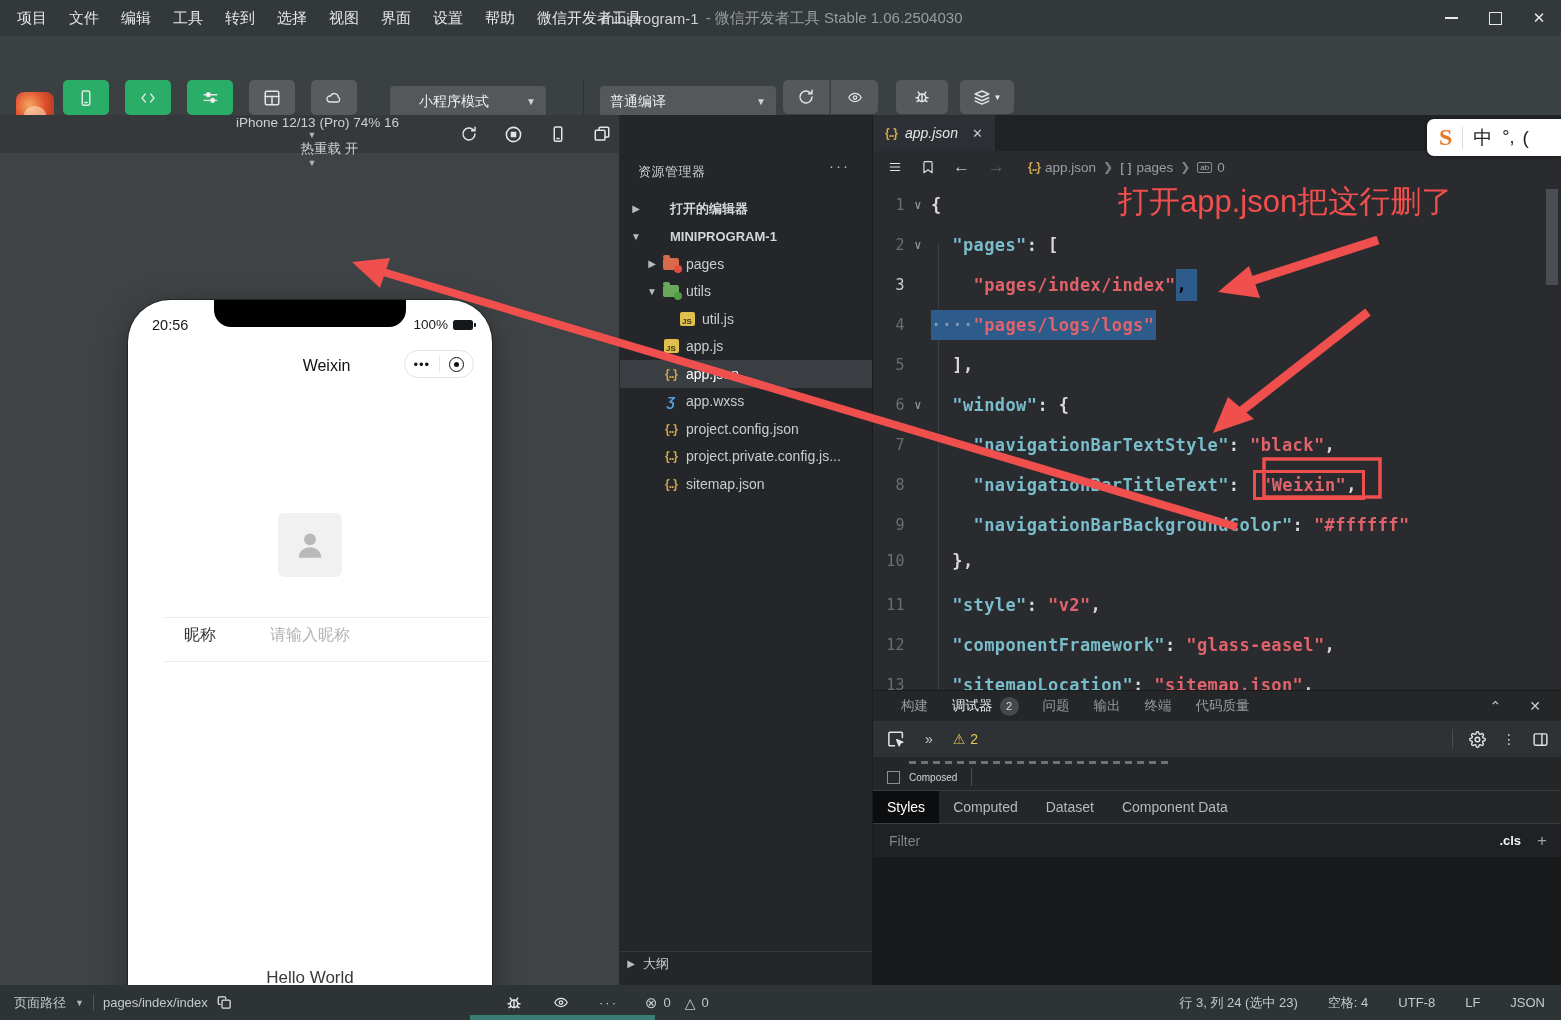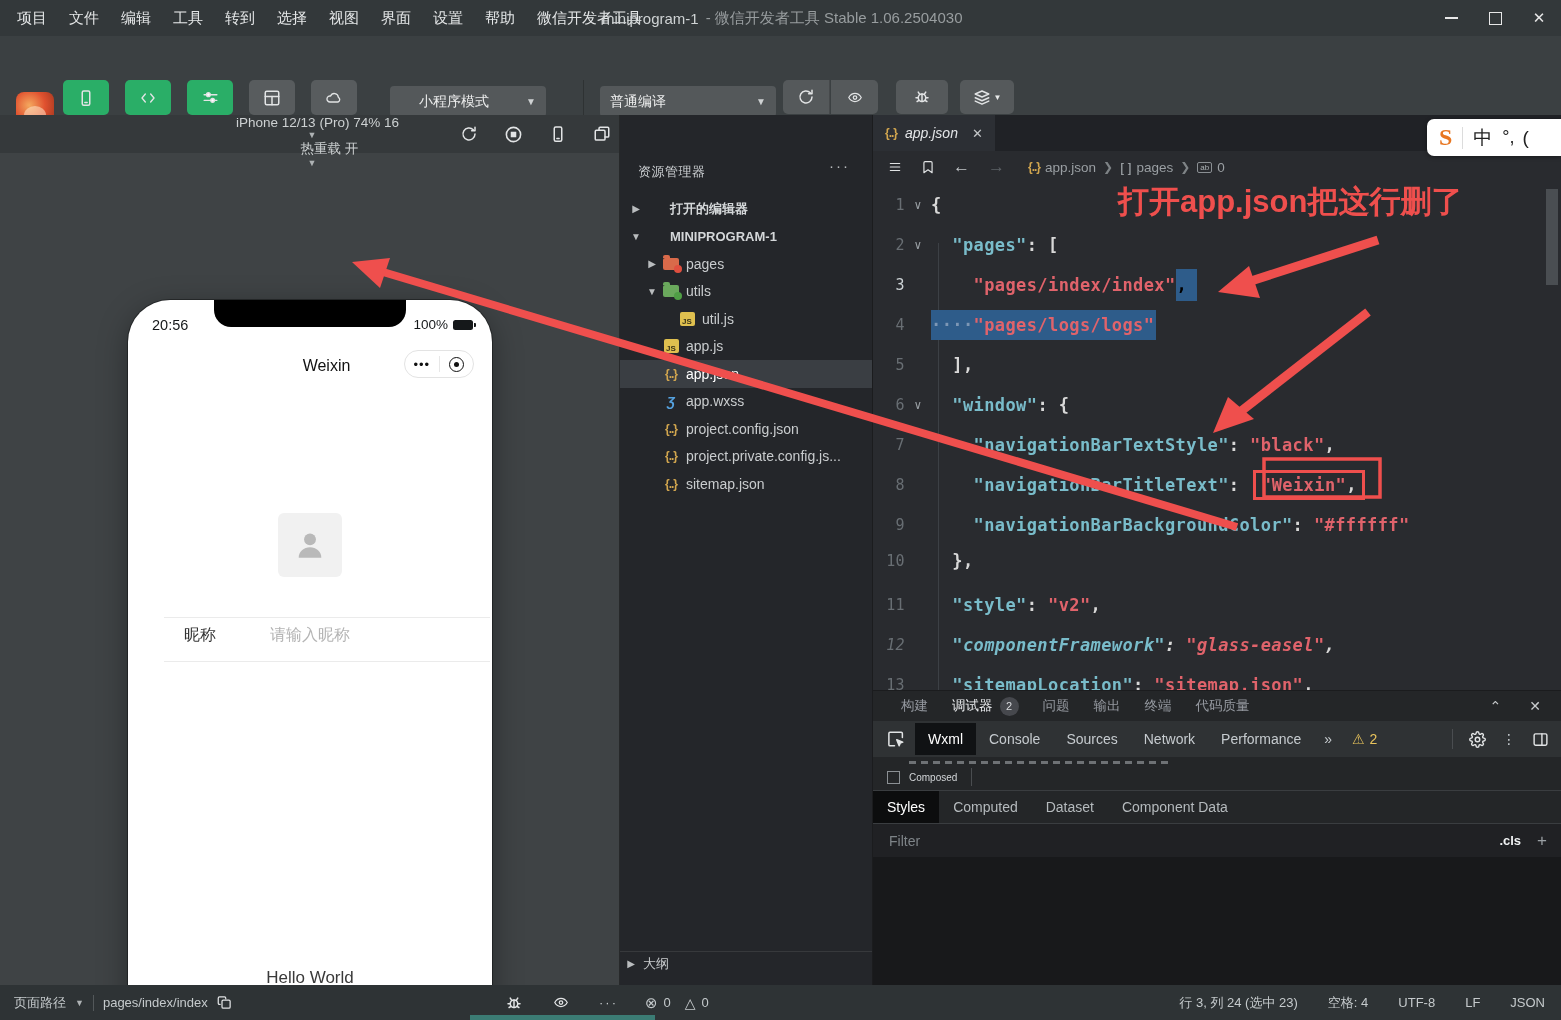--- a/index.html
+++ b/index.html
@@ -599,21 +599,21 @@
         <div class="cline" style="top: 358px;">
           <span class="lnum">10</span>
           <span class="fold"></span>
           <span class="ctext"><span class="cseg-ind" style="white-space: pre;">  </span><span class="cseg-p" style="white-space: pre;">},</span></span>
         </div>
         <div class="cline" style="top: 402px;">
           <span class="lnum">11</span>
           <span class="fold"></span>
           <span class="ctext"><span class="cseg-ind" style="white-space: pre;">  </span><span class="cseg-k" style="white-space: pre;">"style"</span><span class="cseg-p" style="white-space: pre;">: </span><span class="cseg-s" style="white-space: pre;">"v2"</span><span class="cseg-p" style="white-space: pre;">,</span></span>
         </div>
-        <div class="cline" style="top: 442px; font-style: italic;">
+        <div class="cline" style="top: 442px;">
           <span class="lnum">12</span>
           <span class="fold"></span>
           <span class="ctext"><span class="cseg-ind" style="white-space: pre;">  </span><span class="cseg-k" style="white-space: pre;">"componentFramework"</span><span class="cseg-p" style="white-space: pre;">: </span><span class="cseg-s" style="white-space: pre;">"glass-easel"</span><span class="cseg-p" style="white-space: pre;">,</span></span>
         </div>
         <div class="cline" style="top: 482px;">
           <span class="lnum">13</span>
           <span class="fold"></span>
           <span class="ctext"><span class="cseg-ind" style="white-space: pre;">  </span><span class="cseg-k" style="white-space: pre;">"sitemapLocation"</span><span class="cseg-p" style="white-space: pre;">: </span><span class="cseg-s" style="white-space: pre;">"sitemap.json"</span><span class="cseg-p" style="white-space: pre;">,</span></span>
         </div>
       </div>
@@ -643,27 +643,20 @@
       <div class="dbg-r1-right">
         <span>⌃</span>
         <span>✕</span>
       </div>
       <div class="dbg-r2">
         <span class="insp" id="ic-inspect">
             <svg class="ic" width="18" height="18" viewBox="0 0 24 24" fill="none" stroke="#e2e4e5" stroke-width="2" stroke-linecap="round" stroke-linejoin="round">
               <path d="M10 21H4a1.5 1.5 0 0 1-1.5-1.5V4.5A1.5 1.5 0 0 1 4 3h15a1.5 1.5 0 0 1 1.5 1.5V10"></path>
               <path d="M13 13l8 3.2-3.5 1.3L16.2 21z" fill="#e2e4e5"></path>
             </svg>
-          </span>
-        <span id="devtools-tabs" style="display:flex;align-items:center;">
-            <span class="dt-tab active">Wxml</span>
-            <span class="dt-tab">Console</span>
-            <span class="dt-tab">Sources</span>
-            <span class="dt-tab">Network</span>
-            <span class="dt-tab">Performance</span>
           </span>
         <span class="dt-more">»</span>
         <span class="warn-chip">
           <span>⚠</span>
           <span>2</span>
         </span>
         <span class="dt-right">
           <span style="width:1px;height:20px;background:#4a4d50;"></span>
           <span id="ic-gear">
               <svg class="ic" width="17" height="17" viewBox="0 0 24 24" fill="none" stroke="#e2e4e5" stroke-width="2" stroke-linecap="round" stroke-linejoin="round">
@@ -767,16 +760,16 @@
       <polygon points="352,262 390,258 380,288" fill="#ef4f4d"></polygon>
 
       <line x1="1378" y1="240" x2="1248" y2="282" stroke="#ef4f4d" stroke-width="9"></line>
       <polygon points="1218,292 1249,266 1260,298" fill="#ef4f4d"></polygon>
 
       <line x1="1368" y1="312" x2="1240" y2="412" stroke="#ef4f4d" stroke-width="9"></line>
       <polygon points="1213,433 1228,397 1254,419" fill="#ef4f4d"></polygon>
 
       <rect x="1264" y="459" width="116" height="38" fill="none" stroke="#ef4f4d" stroke-width="3.5"></rect>
     </svg>
-    <div class="anno-text" style="left:1118px;top:181px;font-weight:bold;">打开app.json把这行删了</div>
+    <div class="anno-text" style="left:1118px;top:181px;">打开app.json把这行删了</div>
   </div>
 
 </div>
 
 </body></html>

